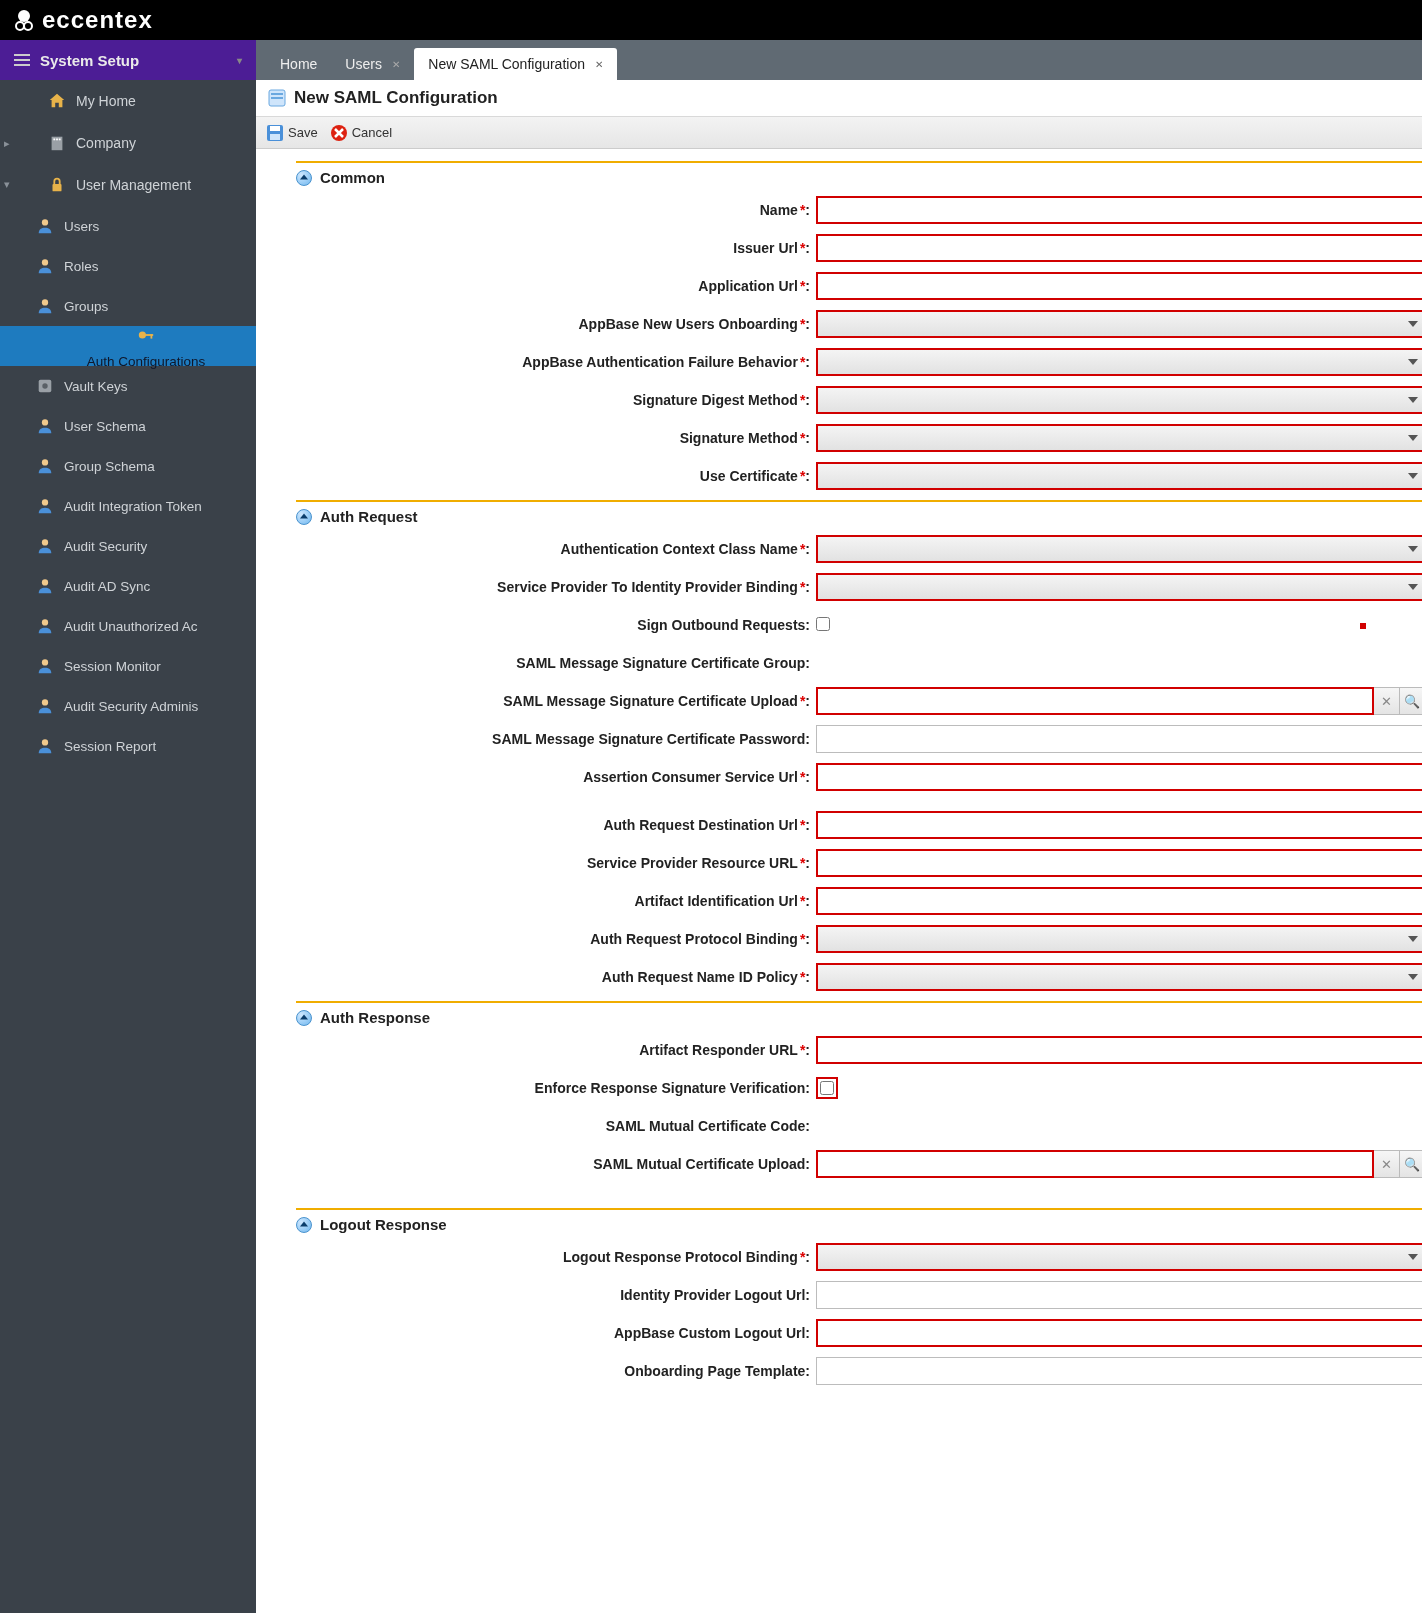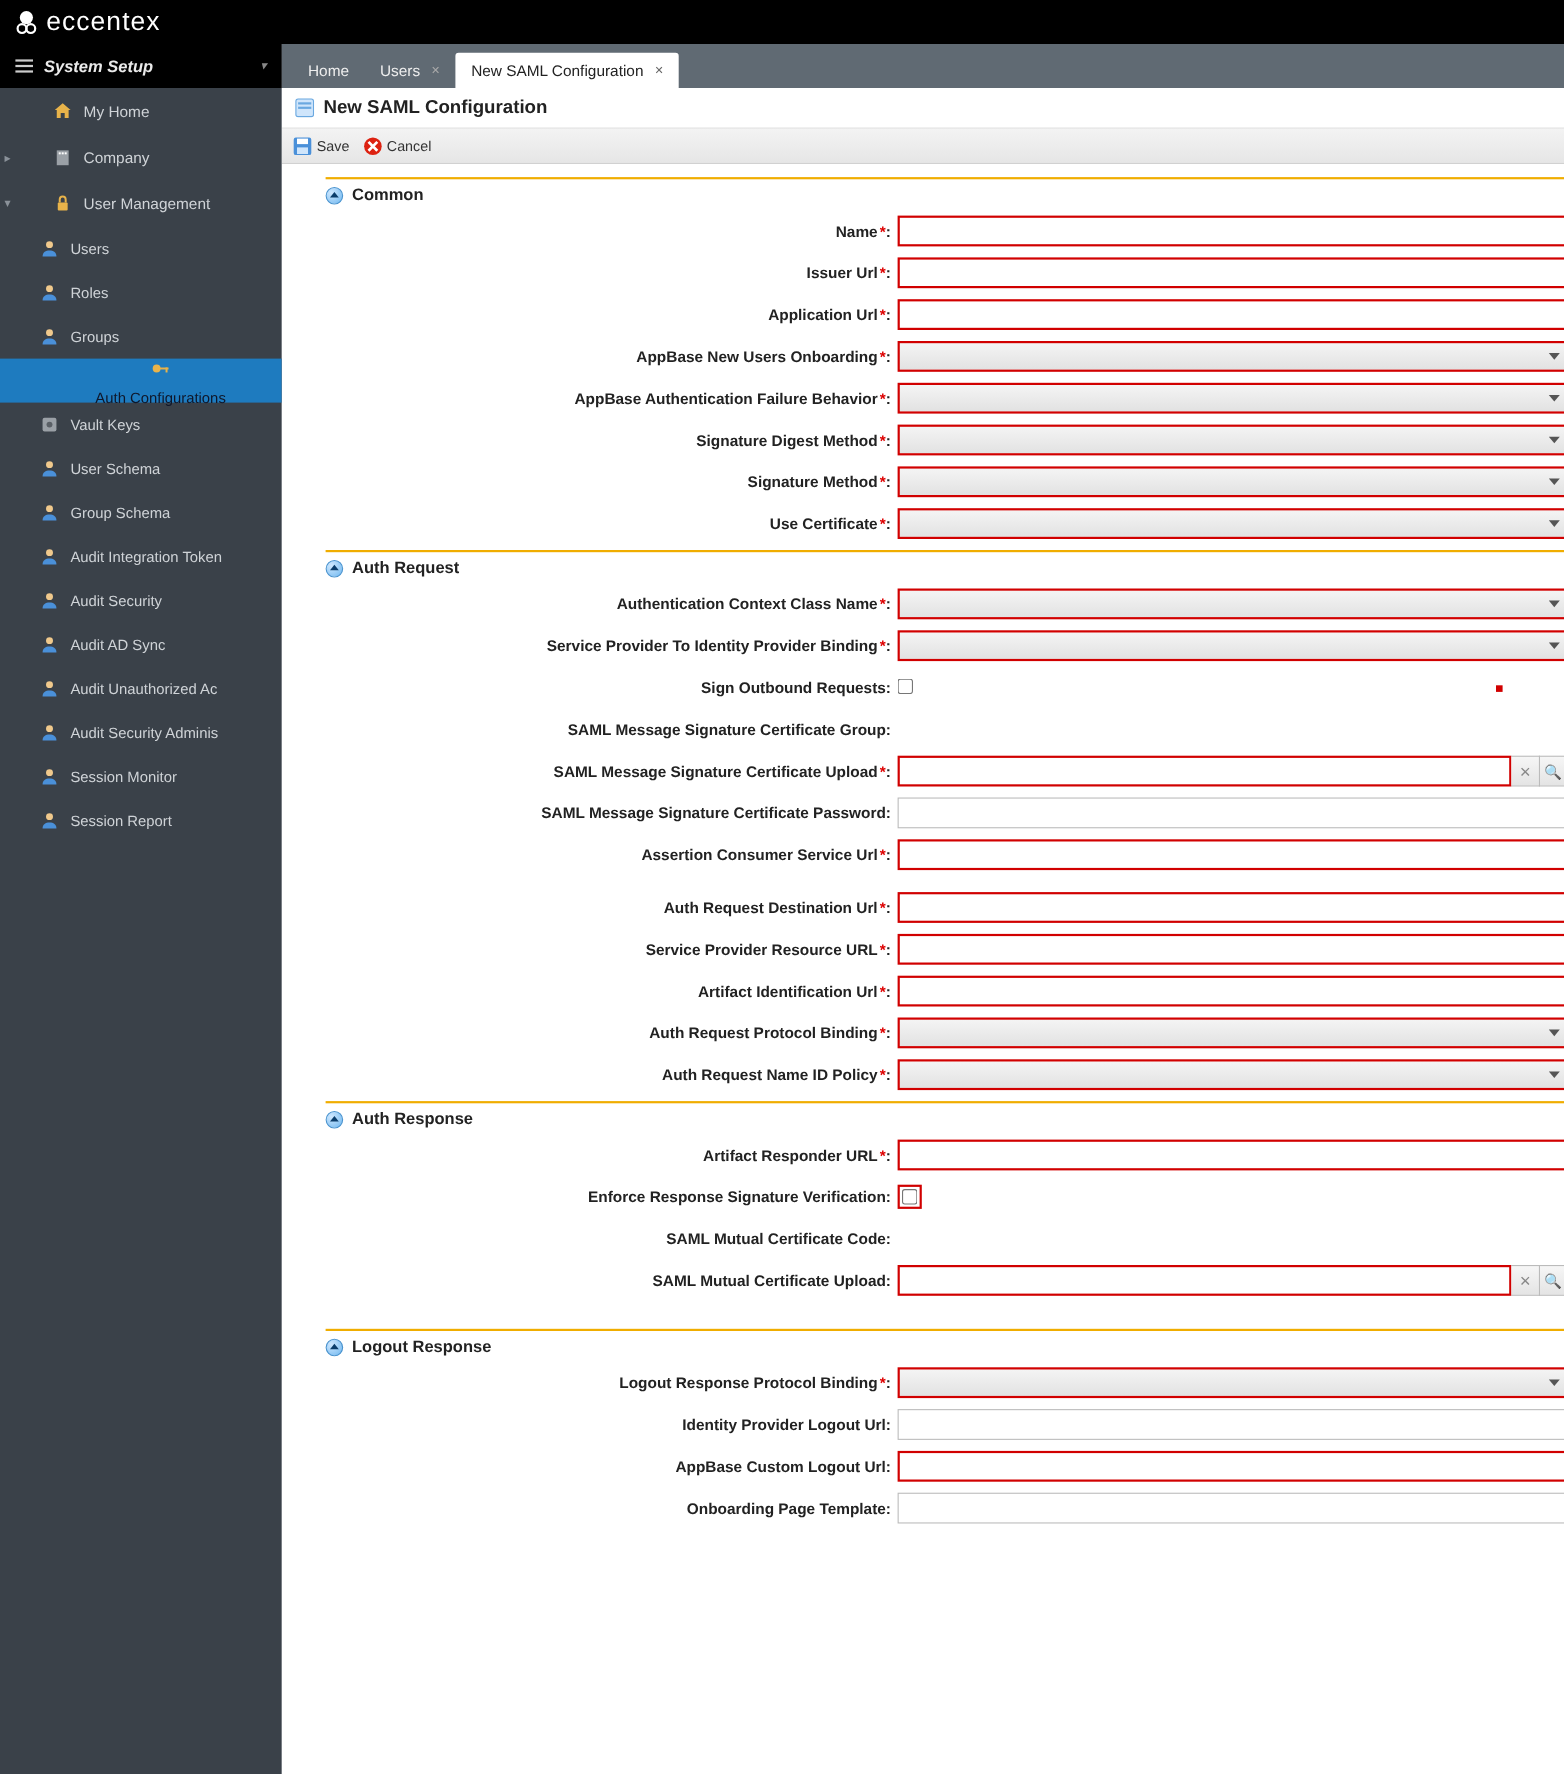--- a/index.html
+++ b/index.html
@@ -1,24 +1,24 @@
 <!DOCTYPE html>
 <html><head>
 <meta charset="utf-8">
 <style>
   * { box-sizing: border-box; margin:0; padding:0; }
   html, body { width:1422px; height:1613px; font-family: Arial, Helvetica, sans-serif; font-size:13px; color:#333; background:#fff; overflow:hidden;}
   
   .topbar { background:#000; height:40px; display:flex; align-items:center; padding:0 12px; }
-  .logo { color:#fff; font-size:24px; font-weight:normal; letter-spacing:1px; display:flex; align-items:center; gap:6px;}
+  .logo { color:#fff; font-size:24px; font-weight:bold; letter-spacing:1px; display:flex; align-items:center; gap:6px;}
   .logo svg { width:24px; height:24px;}
   
   .layout { display:flex; height:calc(1613px - 40px); }
   .sidebar { width:256px; background:#3a4149; color:#cfd3d7; flex-shrink:0; position:relative; }
-  .sidebar-header { background:#000000; height:40px; display:flex; align-items:center; padding:0 14px; font-weight:bold; color:#eaeaea; font-size:15px; justify-content:space-between;font-style:italic;}
+  .sidebar-header { background:#4c1d95; height:40px; display:flex; align-items:center; padding:0 14px; font-weight:bold; color:#eaeaea; font-size:15px; justify-content:space-between;}
   .sidebar-header .ham { width:16px; display:inline-flex; flex-direction:column; gap:3px; margin-right:10px;}
   .sidebar-header .ham span{height:2px;background:#ccc;}
   .sidebar-header .arrow { color:#888; font-size:10px;}
   .nav-item { display:flex; align-items:center; gap:10px; height:42px; padding:0 16px; font-size:14px; color:#cfd3d7; cursor:pointer; }
   .nav-item.top { font-weight:normal;padding-left:48px; }
   .nav-item .icon { width:18px; height:18px; flex-shrink:0; display:flex; align-items:center; justify-content:center;}
   .nav-sub { padding-left:36px; height:40px; display:flex; align-items:center; gap:10px; font-size:13.5px; color:#cfd3d7; cursor:pointer;}
   .nav-sub.active { background:#1e7bbf; color:#0f172a;flex-direction:column; }
   .nav-sub .icon { width:18px; height:18px; flex-shrink:0;}
   .tree-caret { position:absolute; left:4px; color:#8a9199; font-size:11px;}
@@ -227,30 +227,30 @@
           </span>
           <span>Audit Unauthorized Ac</span>
         </div>
         <div class="nav-sub">
           <span class="icon ic-user">
             <svg viewBox="0 0 20 20">
               <circle cx="10" cy="6" r="3.5" fill="#f0c98c"></circle>
               <path d="M3 18c0-4 3-6 7-6s7 2 7 6" fill="#4a90d9"></path>
             </svg>
           </span>
+          <span>Session Monitor</span>
+        </div>
+        <div class="nav-sub">
+          <span class="icon ic-user">
+            <svg viewBox="0 0 20 20">
+              <circle cx="10" cy="6" r="3.5" fill="#f0c98c"></circle>
+              <path d="M3 18c0-4 3-6 7-6s7 2 7 6" fill="#4a90d9"></path>
+            </svg>
+          </span>
           <span>Audit Security Adminis</span>
-        </div>
-        <div class="nav-sub">
-          <span class="icon ic-user">
-            <svg viewBox="0 0 20 20">
-              <circle cx="10" cy="6" r="3.5" fill="#f0c98c"></circle>
-              <path d="M3 18c0-4 3-6 7-6s7 2 7 6" fill="#4a90d9"></path>
-            </svg>
-          </span>
-          <span>Session Monitor</span>
         </div>
         <div class="nav-sub">
           <span class="icon ic-user">
             <svg viewBox="0 0 20 20">
               <circle cx="10" cy="6" r="3.5" fill="#f0c98c"></circle>
               <path d="M3 18c0-4 3-6 7-6s7 2 7 6" fill="#4a90d9"></path>
             </svg>
           </span>
           <span>Session Report</span>
         </div>

